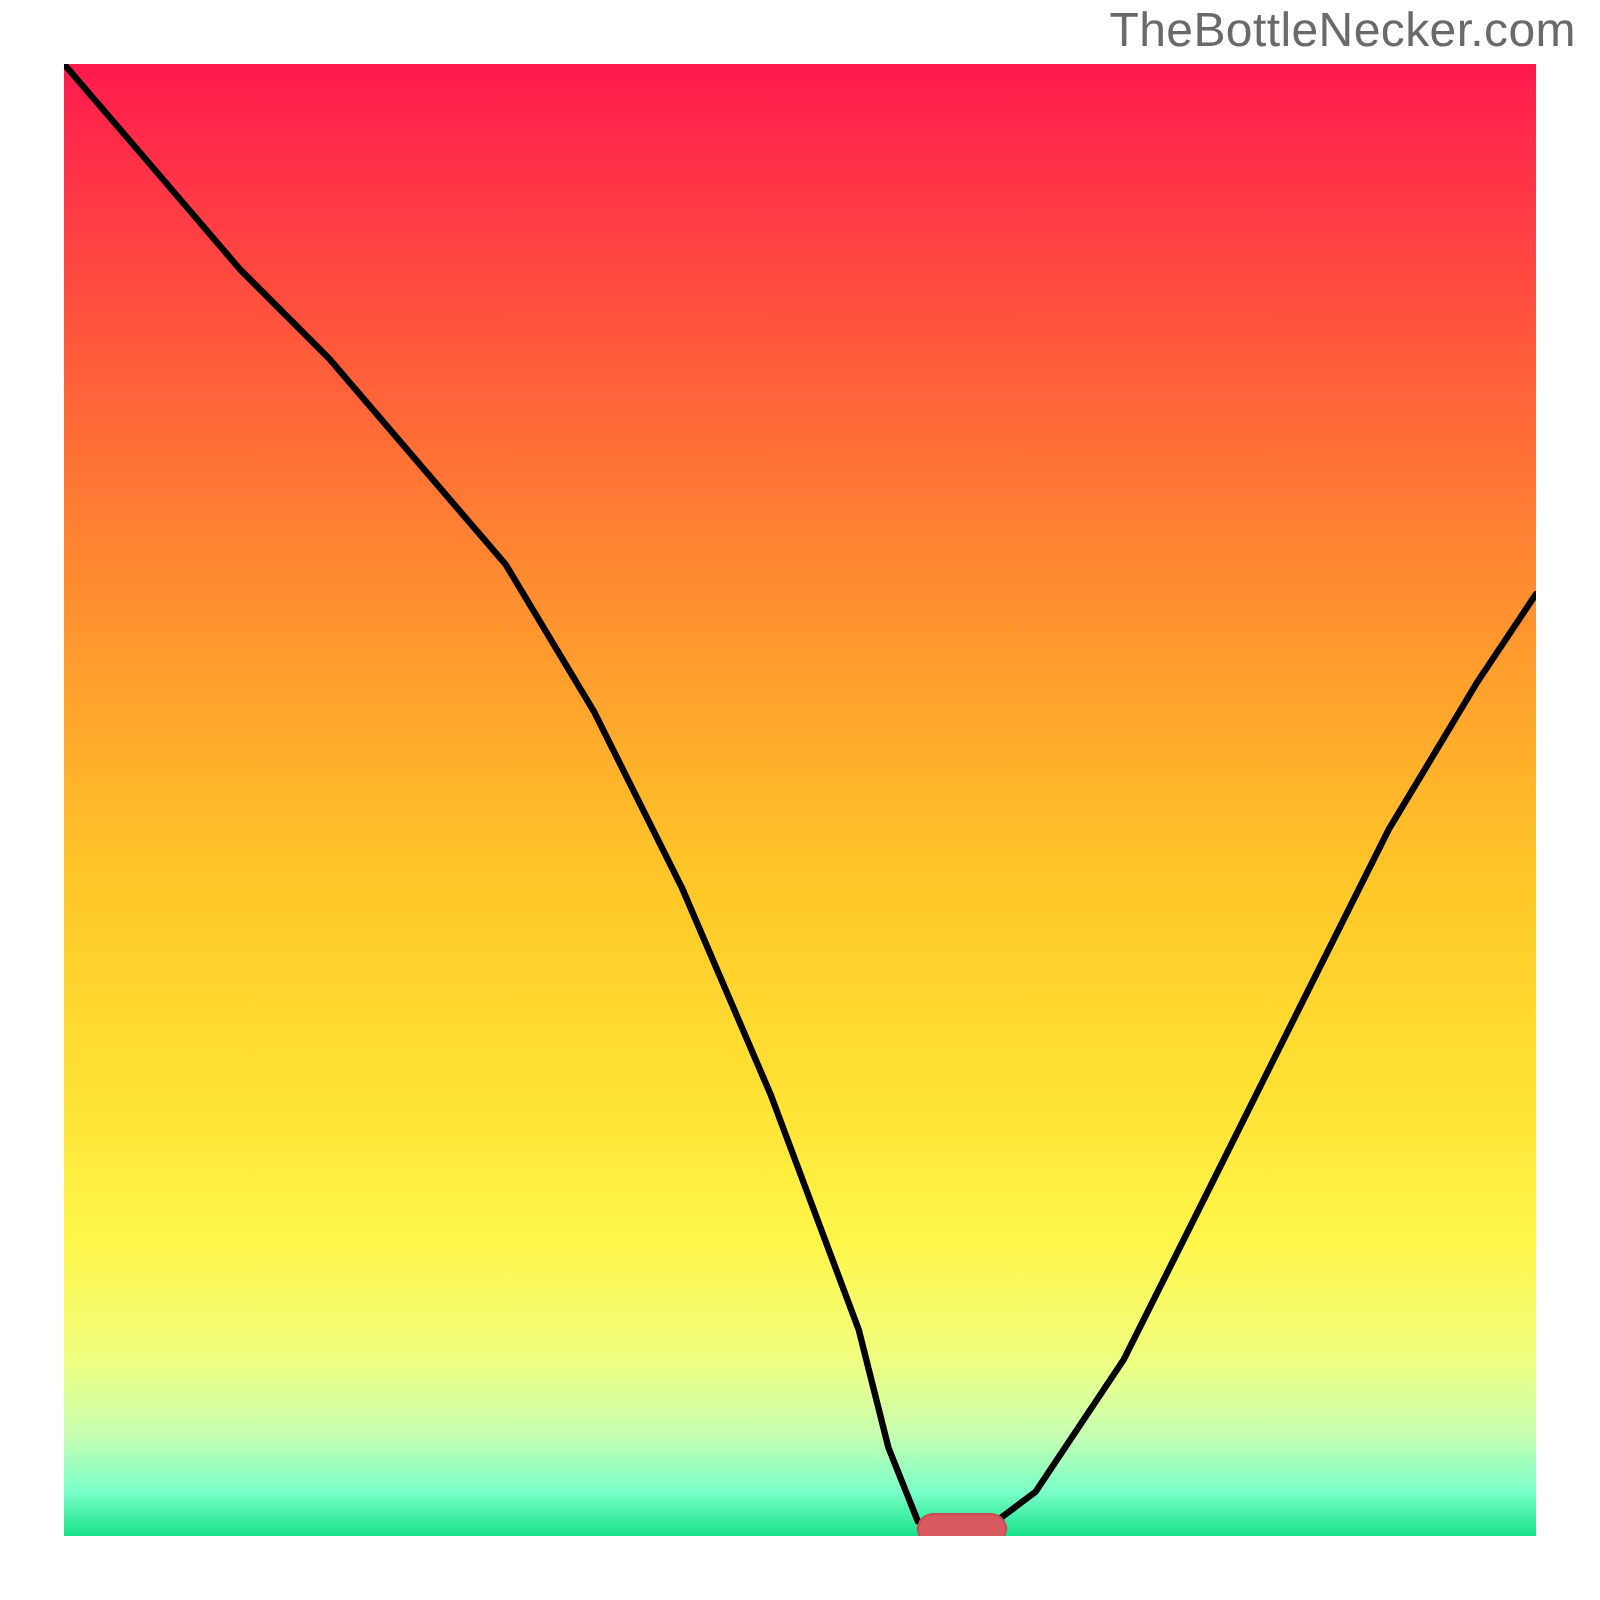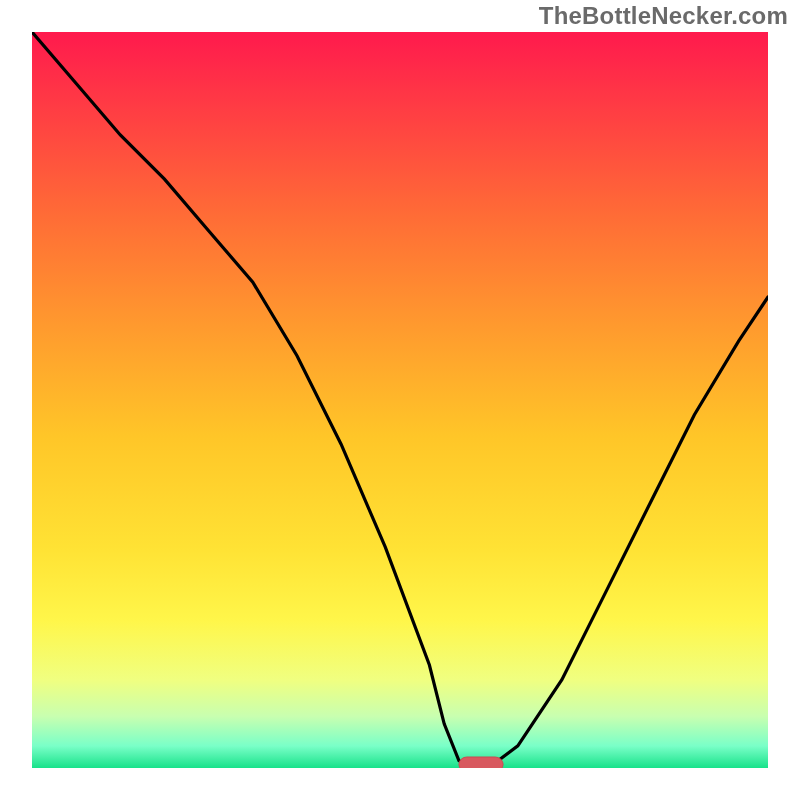--- a/index.html
+++ b/index.html
@@ -14,21 +14,21 @@
     position: relative;
     width: 800px;
     height: 800px;
   }
   .watermark {
     position: absolute;
     top: 2px;
     right: 12px;
     font-family: Arial, Helvetica, sans-serif;
     font-size: 24px;
-    font-weight: 700;
+    font-weight: 400;
     color: #6a6a6a;
     letter-spacing: 0.2px;
     z-index: 10;
   }
   .chart-frame {
     position: absolute;
     top: 32px;
     left: 32px;
     width: 736px;
     height: 736px;

